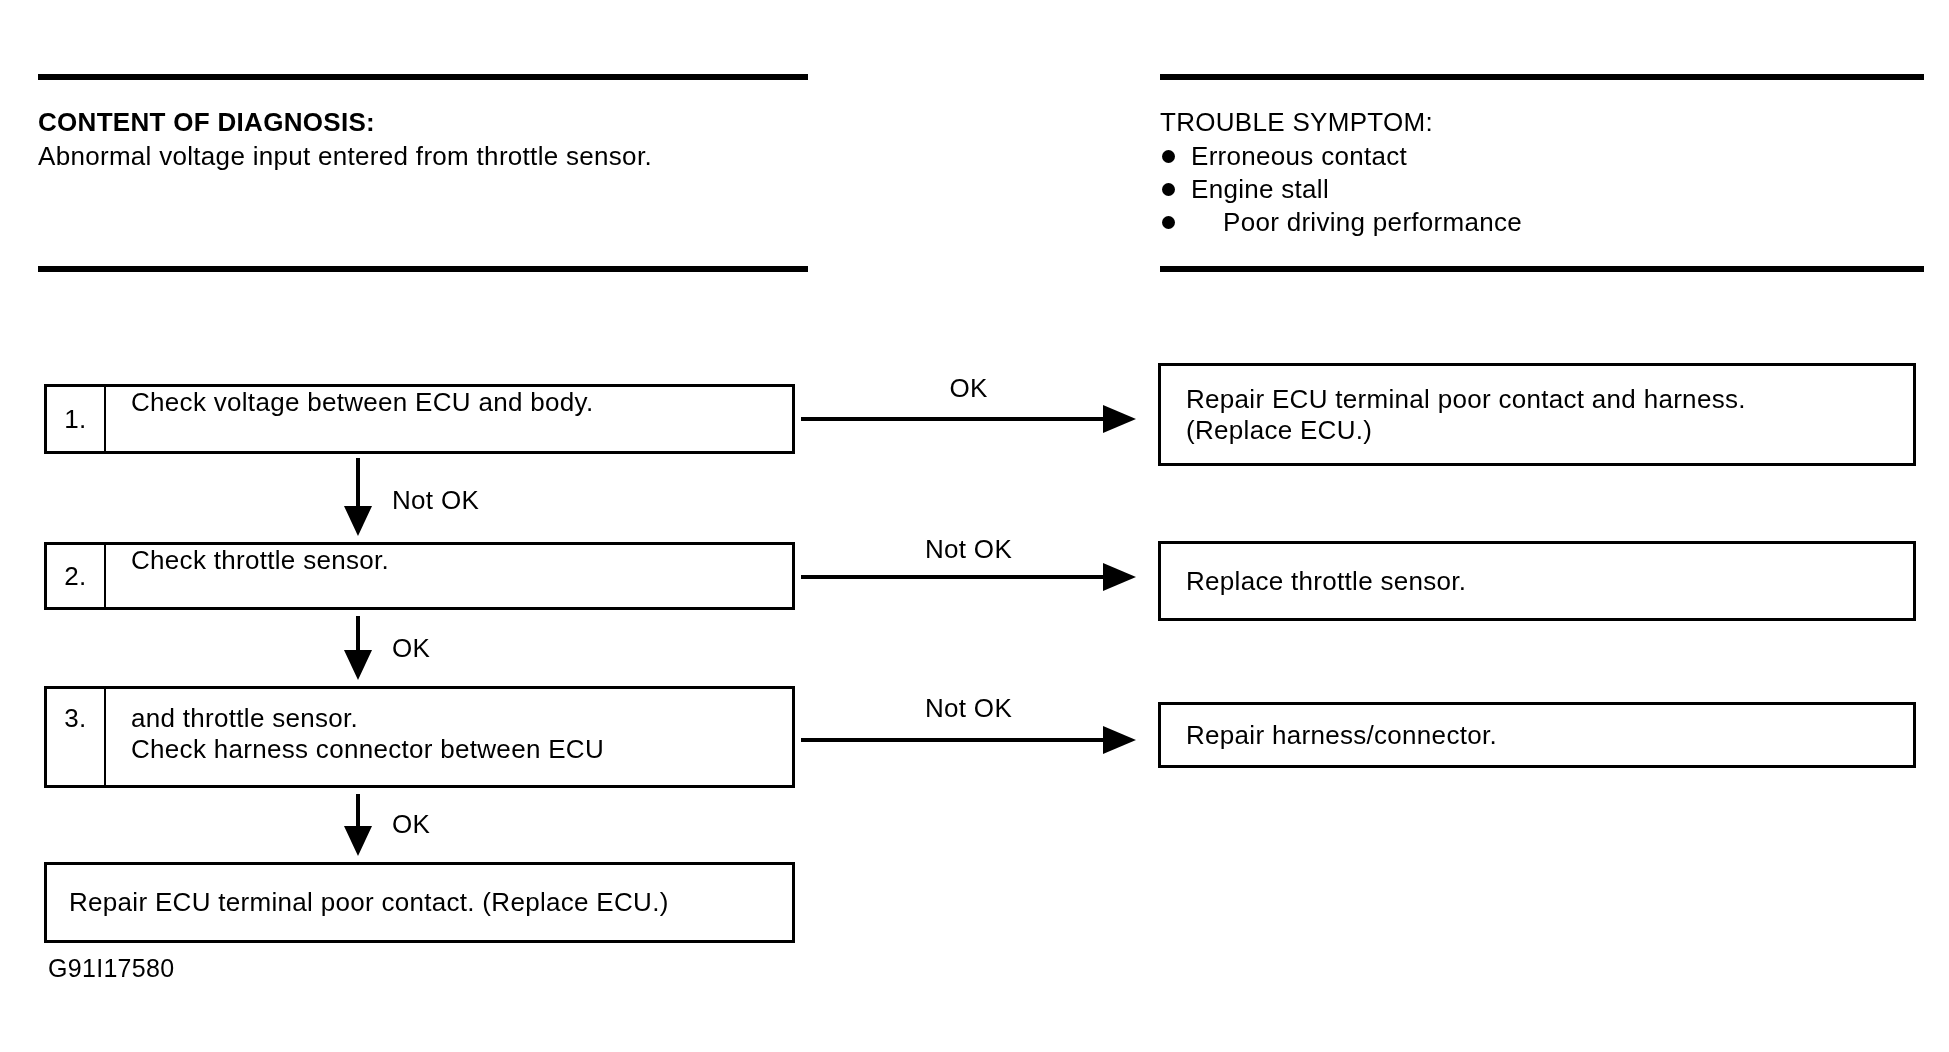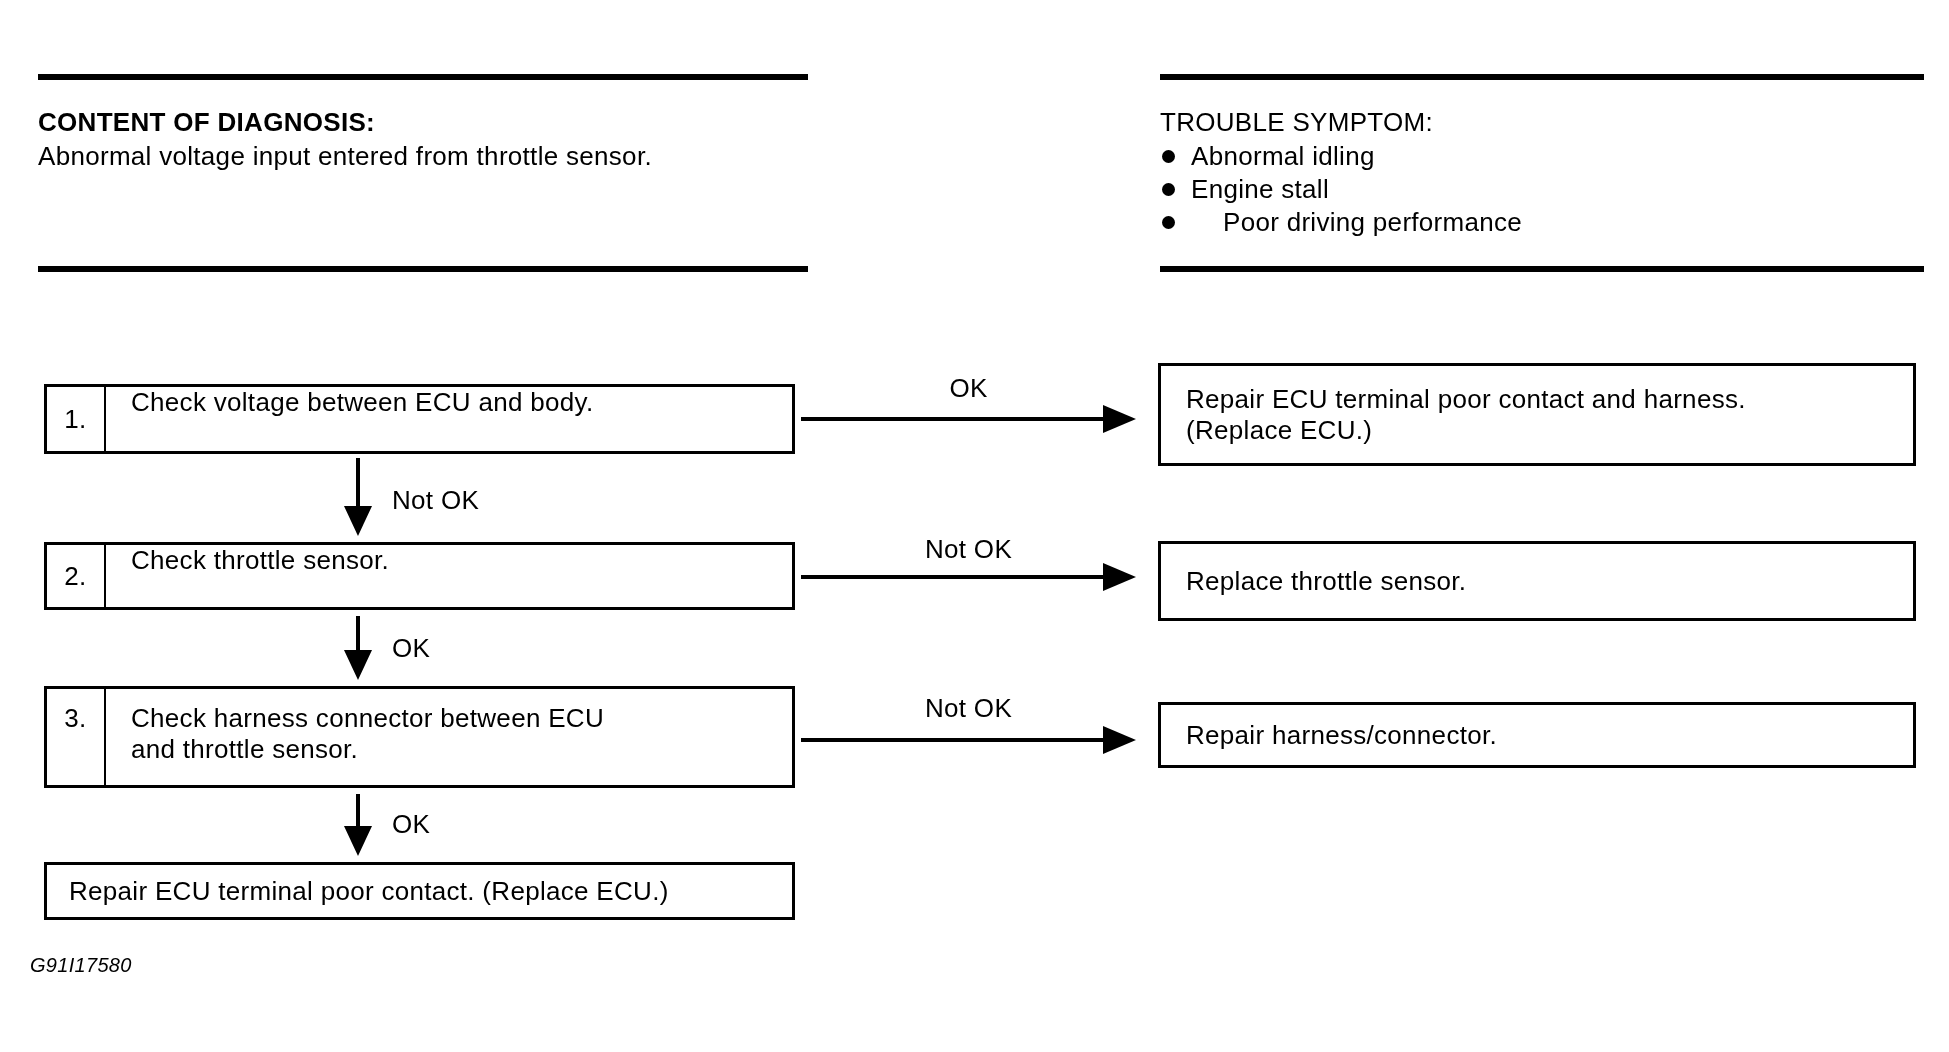--- a/index.html
+++ b/index.html
@@ -49,21 +49,21 @@
   }
   .btxt {
     flex: 1; display: flex; flex-direction: column; justify-content: flex-start;
     padding-left: 25px; line-height: 31px;
   }
   #step-box-3 .num  { align-items: flex-start; padding-top: 14px; }
   #step-box-3 .btxt { justify-content: flex-start; padding-top: 14px; }
 
   
   #final-box {
-    position: absolute; left: 44px; top: 862px; width: 751px; height: 58px;
+    position: absolute; left: 44px; top: 862px; width: 751px; height: 81px;
     border: 3px solid #000; box-sizing: border-box;
     display: flex; align-items: center; padding-left: 22px; background: #fff;
   }
 
   
   .rbox {
     position: absolute; left: 1158px; width: 758px;
     border: 3px solid #000; box-sizing: border-box;
     display: flex; flex-direction: column; justify-content: center;
     padding-left: 25px; line-height: 31px; background: #fff;
@@ -98,37 +98,37 @@
   #varrow-2 { top: 616px; height: 64px; }
   #varrow-2 .shaft { height: 38px; }
   #varrow-3 { top: 794px; height: 62px; }
   #varrow-3 .shaft { height: 36px; }
 
   .vlabel { position: absolute; left: 392px; line-height: 32px; white-space: nowrap; }
   #vlabel-1 { top: 484px; }
   #vlabel-2 { top: 632px; }
   #vlabel-3 { top: 808px; }
 
-  #figure-code { position: absolute; left: 30px; top: 954px; font-size: 20px; font-style: italic; }
+  #figure-code { position: absolute; left: 48px; top: 954px; font-size: 25px; }
 </style>
 </head>
 <body>
 
 <div class="page">
 
   <div class="rule" id="rule-left-top"></div>
   <div class="htext" id="hdr-left-title">CONTENT OF DIAGNOSIS:</div>
   <div class="htext" id="hdr-left-desc">Abnormal voltage input entered from throttle sensor.</div>
   <div class="rule" id="rule-left-bottom"></div>
 
   <div class="rule" id="rule-right-top"></div>
   <div class="htext" id="hdr-right-title">TROUBLE SYMPTOM:</div>
   <div class="symptom-row" id="symptom-0">
     <span class="dot"></span>
-    <span>Abnormal idling</span>
+    <span>Erroneous contact</span>
   </div>
   <div class="symptom-row" id="symptom-1">
     <span class="dot"></span>
     <span>Engine stall</span>
   </div>
   <div class="symptom-row" id="symptom-2">
     <span class="dot"></span>
     <span>Poor driving performance</span>
   </div>
   <div class="rule" id="rule-right-bottom"></div>
@@ -170,22 +170,22 @@
   </div>
   <div class="varrow" id="varrow-2">
     <div class="shaft"></div>
     <div class="head"></div>
   </div>
   <div class="vlabel" id="vlabel-2">OK</div>
 
   <div class="lbox" id="step-box-3">
     <div class="num">3.</div>
     <div class="btxt">
+      <div>and throttle sensor.</div>
       <div>Check harness connector between ECU</div>
-      <div>and throttle sensor.</div>
     </div>
   </div>
   <div class="hlabel" id="hlabel-3">Not OK</div>
   <div class="harrow" id="harrow-3">
     <div class="shaft"></div>
     <div class="head"></div>
   </div>
   <div class="rbox" id="result-box-3">
     <div>Repair harness/connector.</div>
   </div>

